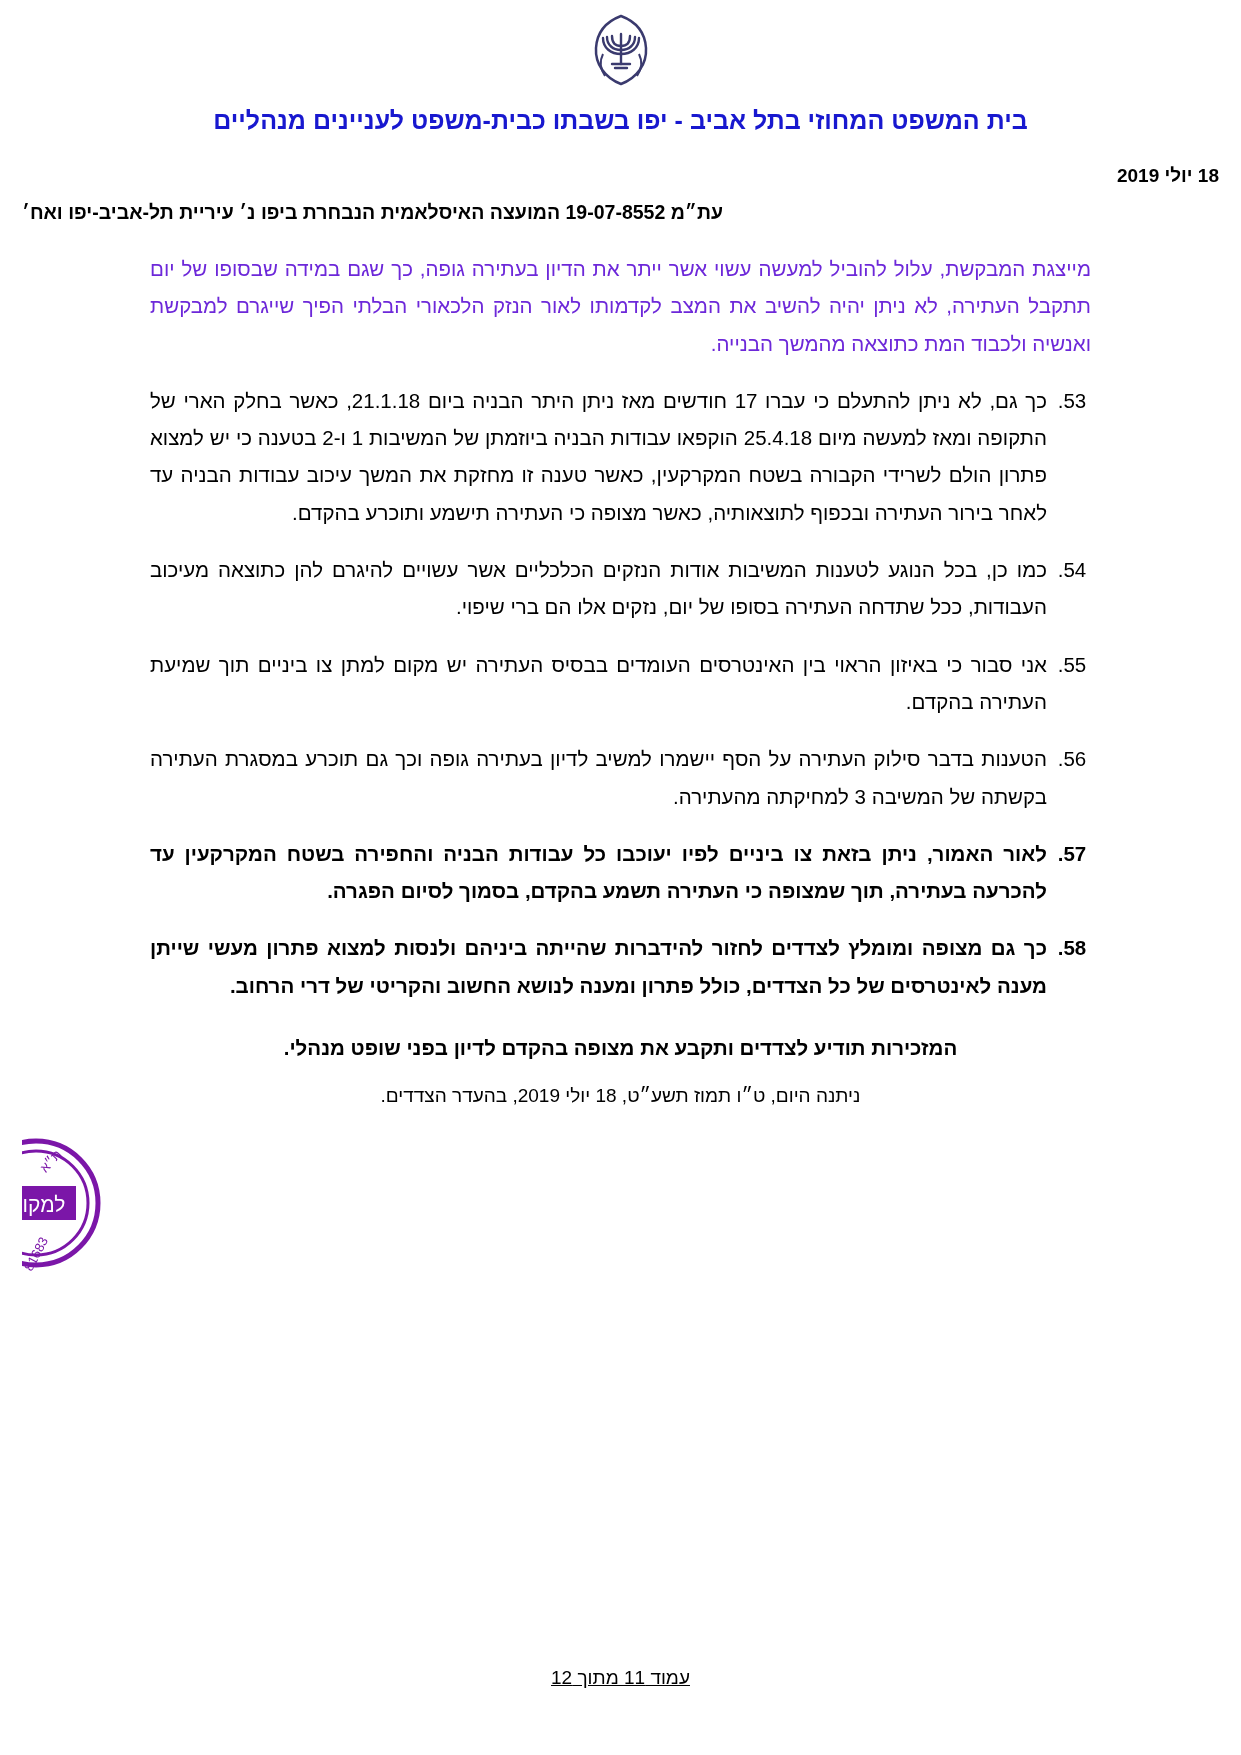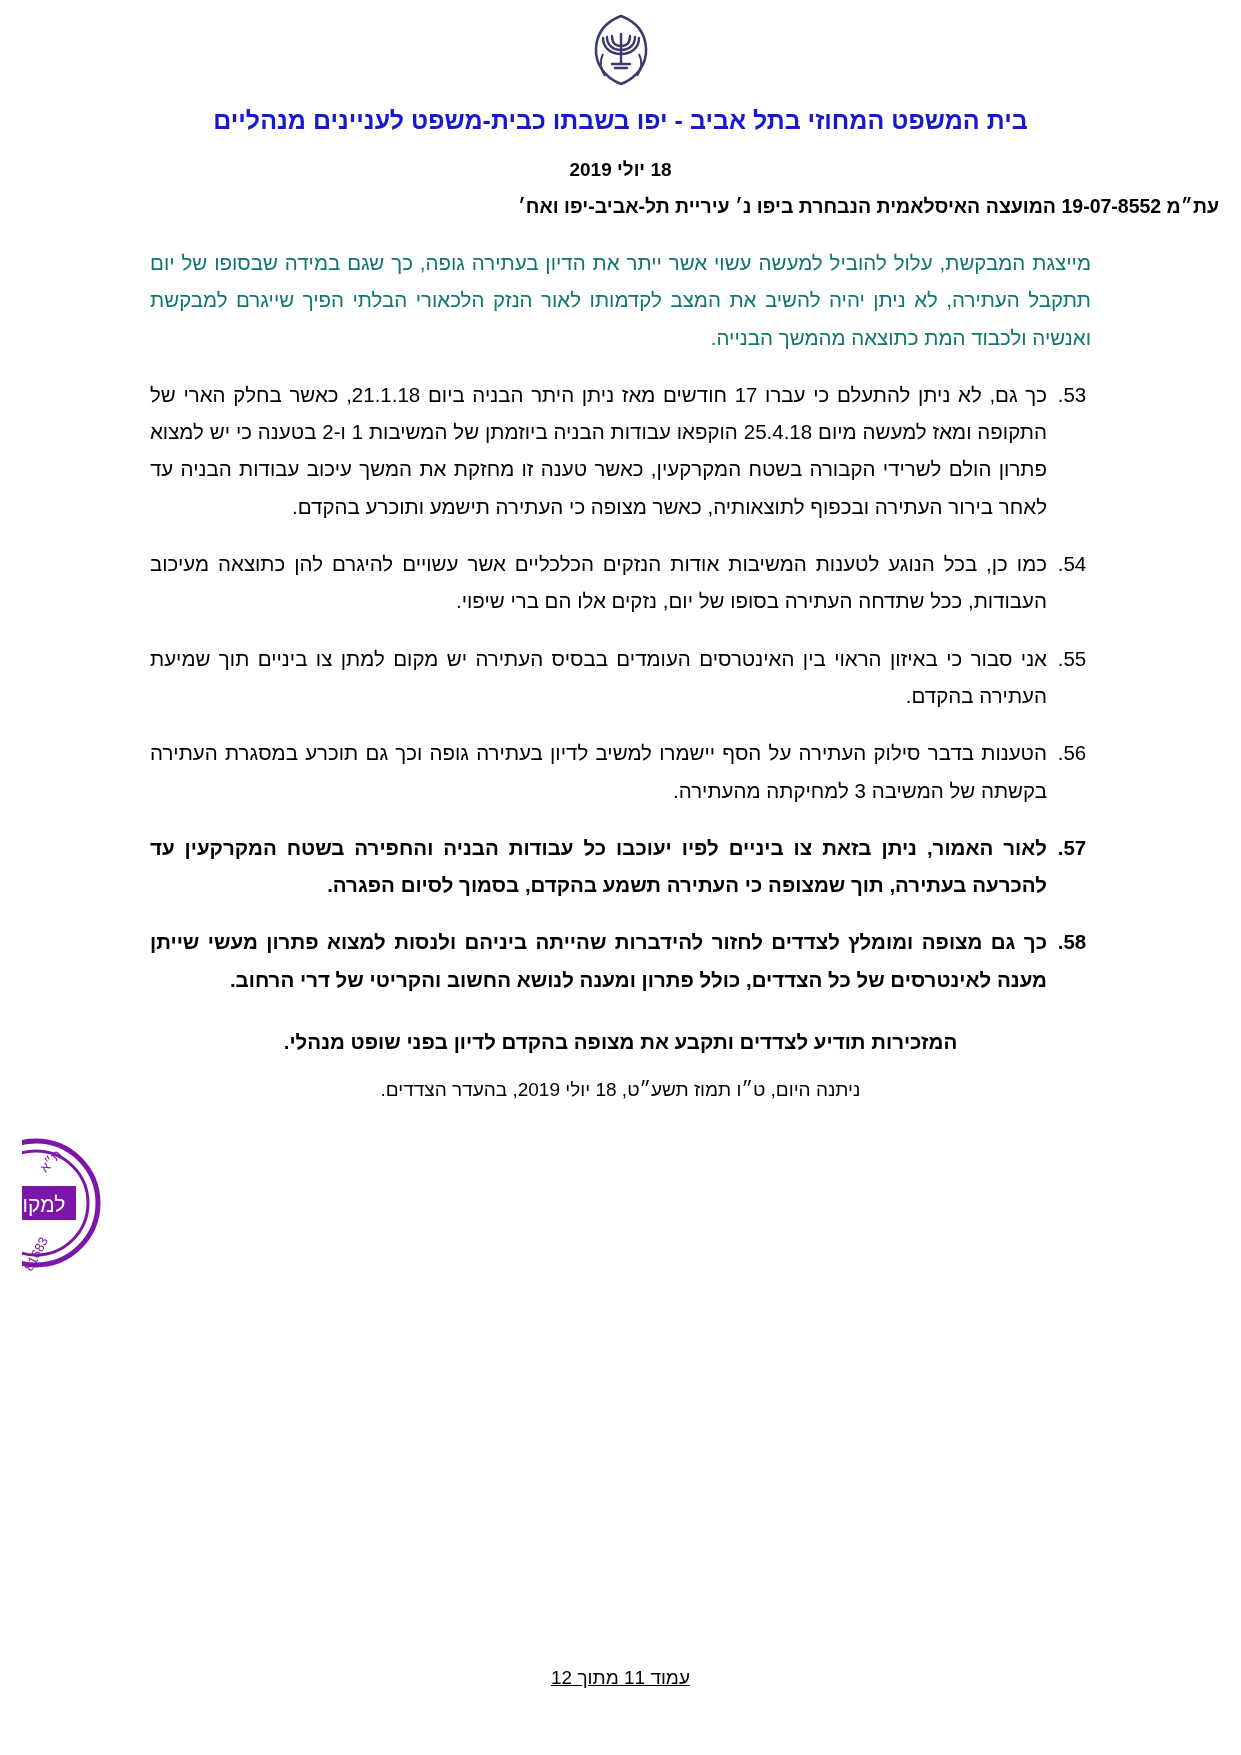--- a/index.html
+++ b/index.html
@@ -33,45 +33,45 @@
     text-align: center;
     color: #1818cf;
     font-weight: bold;
     font-size: 25px;
     line-height: 1.32;
     margin: 14px 120px 0 120px;
     letter-spacing: 0px;
   }
   .doc-date {
     direction: rtl;
-    text-align: center;
+    text-align: right;
     font-weight: bold;
     font-size: 19px;
-    margin-top: 22px;
+    margin-top: 28px;
     color: #000;
   }
   .case-line {
     direction: rtl;
-    text-align: right;
+    text-align: left;
     font-weight: bold;
     font-size: 19.5px;
     margin-top: 14px;
     color: #000;
   }
   .body-wrap {
     direction: rtl;
     margin: 26px 128px 0 128px;
   }
   p.para {
     direction: rtl;
     text-align: justify;
     font-size: 20.5px;
     line-height: 1.82;
     margin: 13px 0 20px 0;
-    color: #0f766e;
+    color: #6d28d9;
   }
   .numbered {
     display: flex;
     flex-direction: row;
     direction: rtl;
     margin-bottom: 20px;
     align-items: flex-start;
   }
   .numbered .num {
     flex: 0 0 auto;

